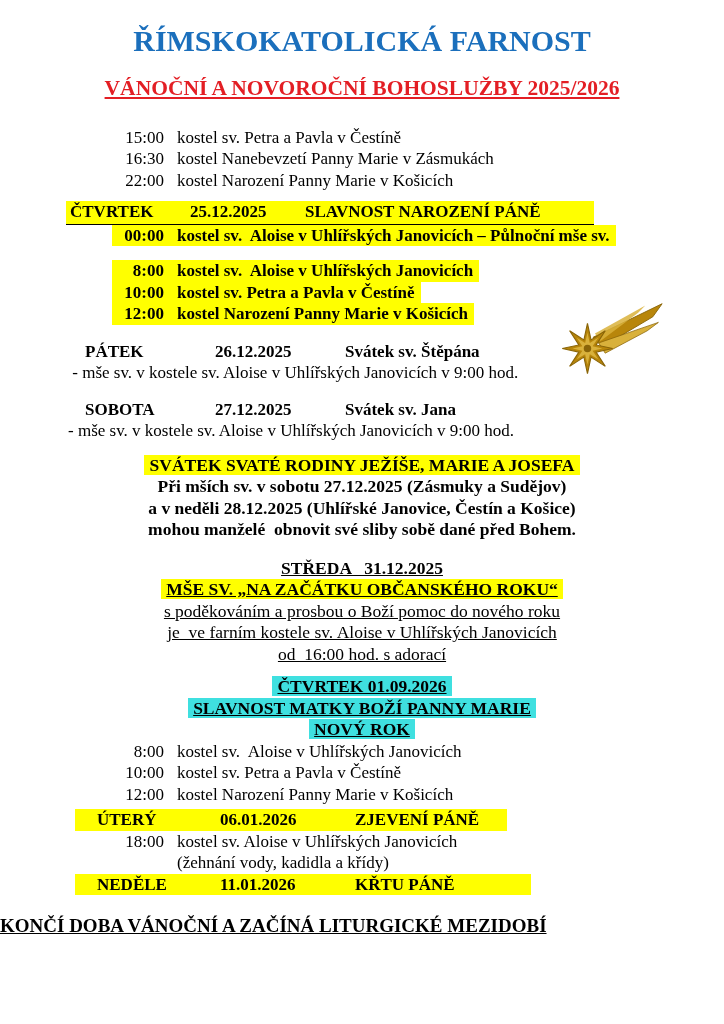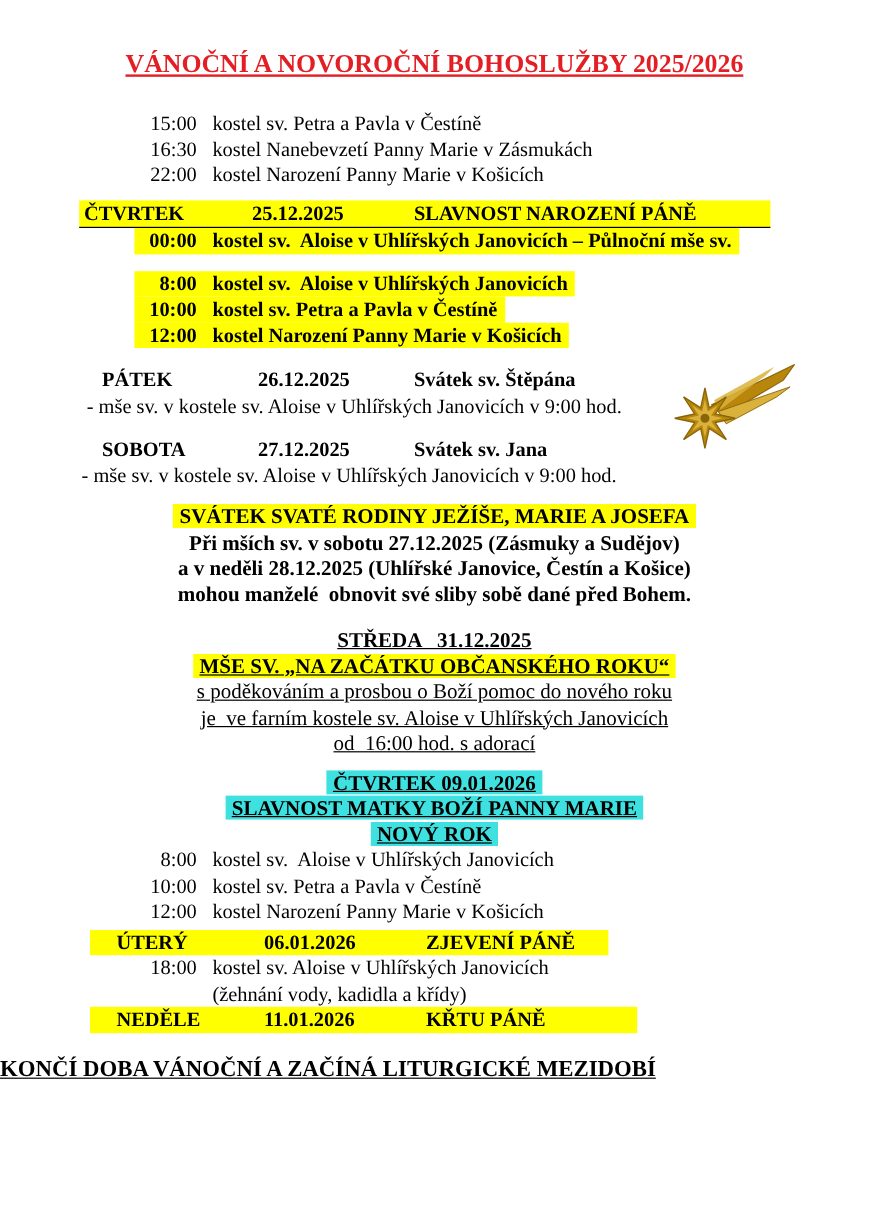--- a/index.html
+++ b/index.html
@@ -40,25 +40,24 @@
   .place { margin-left: 13px; }
   .bold { font-weight: bold; }
 
   .hl-y { background: var(--highlight-yellow); }
   .hl-c { background: var(--highlight-cyan); }
 
   .sec-vigil { margin-top: 26px; }
   .sec-nativity { margin-top: 10px; }
   .nativity-head {
     display: flex; font-weight: bold;
-    width: 576px; margin-left: -19px; padding: 0 0 1px 4px;
+    width: 528px; margin-left: -19px; padding: 0 0 1px 4px;
     background: var(--highlight-yellow);
     border-bottom: 1.6px solid #000;
     box-sizing: border-box;
-    gap: 20px;
   }
   .nativity-head .col-day { width: 120px; }
   .nativity-head .col-date { width: 115px; }
   .spacer { height: 14px; }
 
   .sec-stephen { margin-top: 16px; }
   .sec-john { margin-top: 15px; }
   .note-line { margin-left: -17px; }
 
   .center-sec { text-align: center; font-size: 17.5px; line-height: 21.5px; }
@@ -91,20 +90,21 @@
   .doc-footer .footer-text { font-size: 19px; font-weight: bold; text-decoration: underline; }
 
   .comet { position: absolute; left: 552px; top: 299px; width: 112px; height: 86px; }
 </style>
 </head>
 <body>
 
 <div class="page">
 
   <h1 class="doc-title">
+    <span class="title-line" data-bind="header.title_line1">ŘÍMSKOKATOLICKÁ FARNOST</span>
   </h1>
 
   <div class="doc-subtitle-wrap">
     <span class="doc-subtitle" data-bind="header.subtitle">VÁNOČNÍ A NOVOROČNÍ BOHOSLUŽBY 2025/2026</span>
   </div>
 
   <div class="content">
 
     <section class="sec-vigil">
       <div class="time-row">
@@ -188,21 +188,21 @@
 
   <section class="center-sec sec-civil">
     <div><span class="civil-heading" data-bind="sections.civil_year.heading">STŘEDA   31.12.2025</span></div>
     <div><span class="civil-title hl-y" data-bind="sections.civil_year.title">MŠE SV. „NA ZAČÁTKU OBČANSKÉHO ROKU“</span></div>
     <div><span class="u-line" data-bind="sections.civil_year.lines.0">s poděkováním a prosbou o Boží pomoc do nového roku</span></div>
     <div><span class="u-line" data-bind="sections.civil_year.lines.1">je  ve farním kostele sv. Aloise v Uhlířských Janovicích</span></div>
     <div><span class="u-line" data-bind="sections.civil_year.lines.2">od  16:00 hod. s adorací</span></div>
   </section>
 
   <section class="center-sec sec-newyear">
-    <div><span class="cyan-line hl-c" data-bind="sections.new_year.heading">ČTVRTEK 09.01.2026</span></div>
+    <div><span class="cyan-line hl-c" data-bind="sections.new_year.heading">ČTVRTEK 01.09.2026</span></div>
     <div><span class="cyan-line hl-c" data-bind="sections.new_year.title">SLAVNOST MATKY BOŽÍ PANNY MARIE</span></div>
     <div><span class="cyan-line hl-c" data-bind="sections.new_year.subtitle">NOVÝ ROK</span></div>
     <div class="content newyear-rows">
       <div class="time-row">
         <span class="band">
             <span class="time" data-bind="sections.new_year.rows.0.time">8:00</span>
             <span class="place" data-bind="sections.new_year.rows.0.place">kostel sv.  Aloise v Uhlířských Janovicích</span>
           </span>
       </div>
       <div class="time-row">

